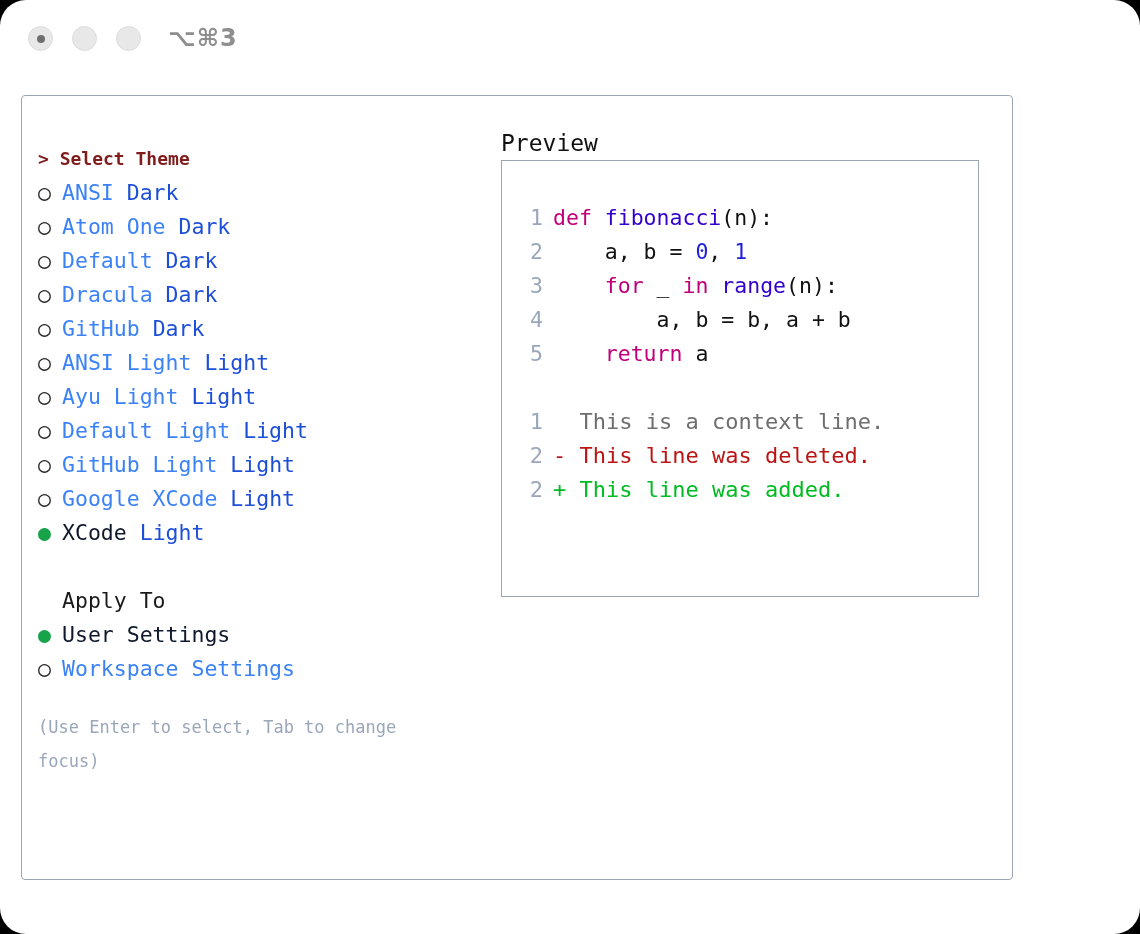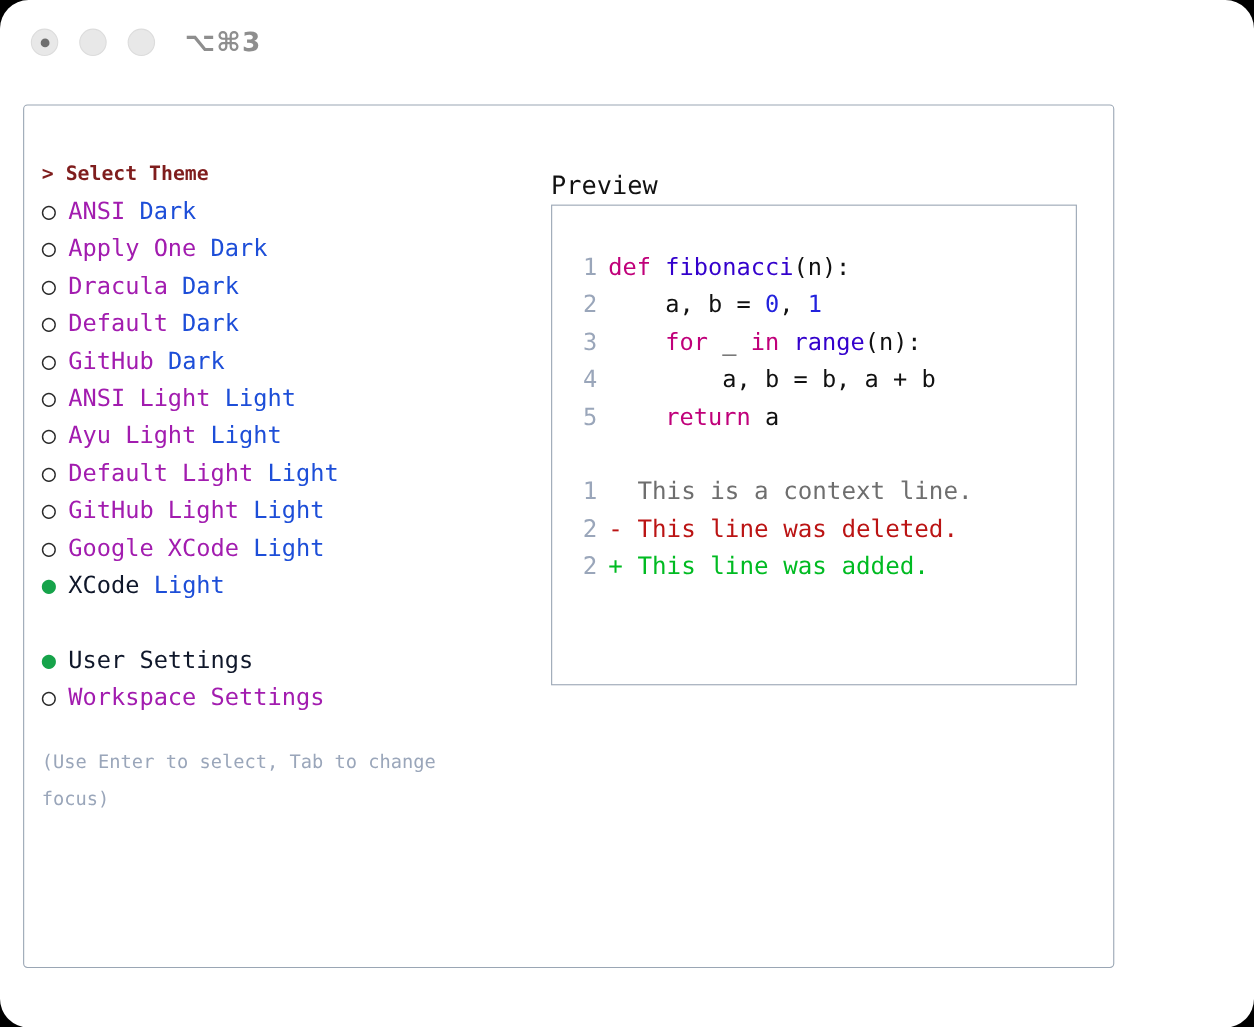--- a/index.html
+++ b/index.html
@@ -107,21 +107,21 @@
     white-space: pre;
     display: block;
   }
   .marker {
     display: inline-block;
     width: 24px;
   }
   .marker.selected { color: #16a34a; }
   .marker.unselected { color: #2b2b2b; }
   .opt-label.selected { color: #0f172a; }
-  .opt-label.unselected { color: #a21caf; }
+  .opt-label.unselected { color: #3b82f6; }
   .opt-tag {
     color: #1d4ed8;
   }
 
   .subsection-heading {
     font-size: 21.5px;
     line-height: 34px;
     color: #1a1a1a;
     white-space: pre;
     padding-left: 24px;
@@ -134,21 +134,21 @@
     font-size: 17px;
     line-height: 34px;
     color: #9aa6ba;
     width: 410px;
   }
 
   
   #preview-column {
     position: absolute;
     left: 479px;
-    top: 56px;
+    top: 30px;
     width: 500px;
   }
   #preview-heading {
     font-size: 23px;
     color: #111111;
     line-height: 34px;
     white-space: pre;
   }
 
   #preview-box {
@@ -212,34 +212,35 @@
   </div>
 
   <div id="main-panel">
 
     <div id="theme-column">
 
       <div class="section-heading">&gt; Select Theme</div>
 
       <div id="theme-list">
           <div class="option-row"><span class="marker unselected">○</span><span class="opt-label unselected">ANSI</span> <span class="opt-tag">Dark</span></div>
-          <div class="option-row"><span class="marker unselected">○</span><span class="opt-label unselected">Apply One</span> <span class="opt-tag">Dark</span></div>
+          <div class="option-row"><span class="marker unselected">○</span><span class="opt-label unselected">Atom One</span> <span class="opt-tag">Dark</span></div>
+          <div class="option-row"><span class="marker unselected">○</span><span class="opt-label unselected">Default</span> <span class="opt-tag">Dark</span></div>
           <div class="option-row"><span class="marker unselected">○</span><span class="opt-label unselected">Dracula</span> <span class="opt-tag">Dark</span></div>
-          <div class="option-row"><span class="marker unselected">○</span><span class="opt-label unselected">Default</span> <span class="opt-tag">Dark</span></div>
           <div class="option-row"><span class="marker unselected">○</span><span class="opt-label unselected">GitHub</span> <span class="opt-tag">Dark</span></div>
           <div class="option-row"><span class="marker unselected">○</span><span class="opt-label unselected">ANSI Light</span> <span class="opt-tag">Light</span></div>
           <div class="option-row"><span class="marker unselected">○</span><span class="opt-label unselected">Ayu Light</span> <span class="opt-tag">Light</span></div>
           <div class="option-row"><span class="marker unselected">○</span><span class="opt-label unselected">Default Light</span> <span class="opt-tag">Light</span></div>
           <div class="option-row"><span class="marker unselected">○</span><span class="opt-label unselected">GitHub Light</span> <span class="opt-tag">Light</span></div>
           <div class="option-row"><span class="marker unselected">○</span><span class="opt-label unselected">Google XCode</span> <span class="opt-tag">Light</span></div>
           <div class="option-row"><span class="marker selected">●</span><span class="opt-label selected">XCode</span> <span class="opt-tag">Light</span></div>
         </div>
 
       <div class="spacer-row"></div>
 
+      <div class="subsection-heading">Apply To</div>
 
       <div id="apply-to-list">
           <div class="option-row"><span class="marker selected">●</span><span class="opt-label selected">User Settings</span></div>
           <div class="option-row"><span class="marker unselected">○</span><span class="opt-label unselected">Workspace Settings</span></div>
         </div>
 
       <div id="hint-text">(Use Enter to select, Tab to change focus)</div>
     </div>
 
     <div id="preview-column">

